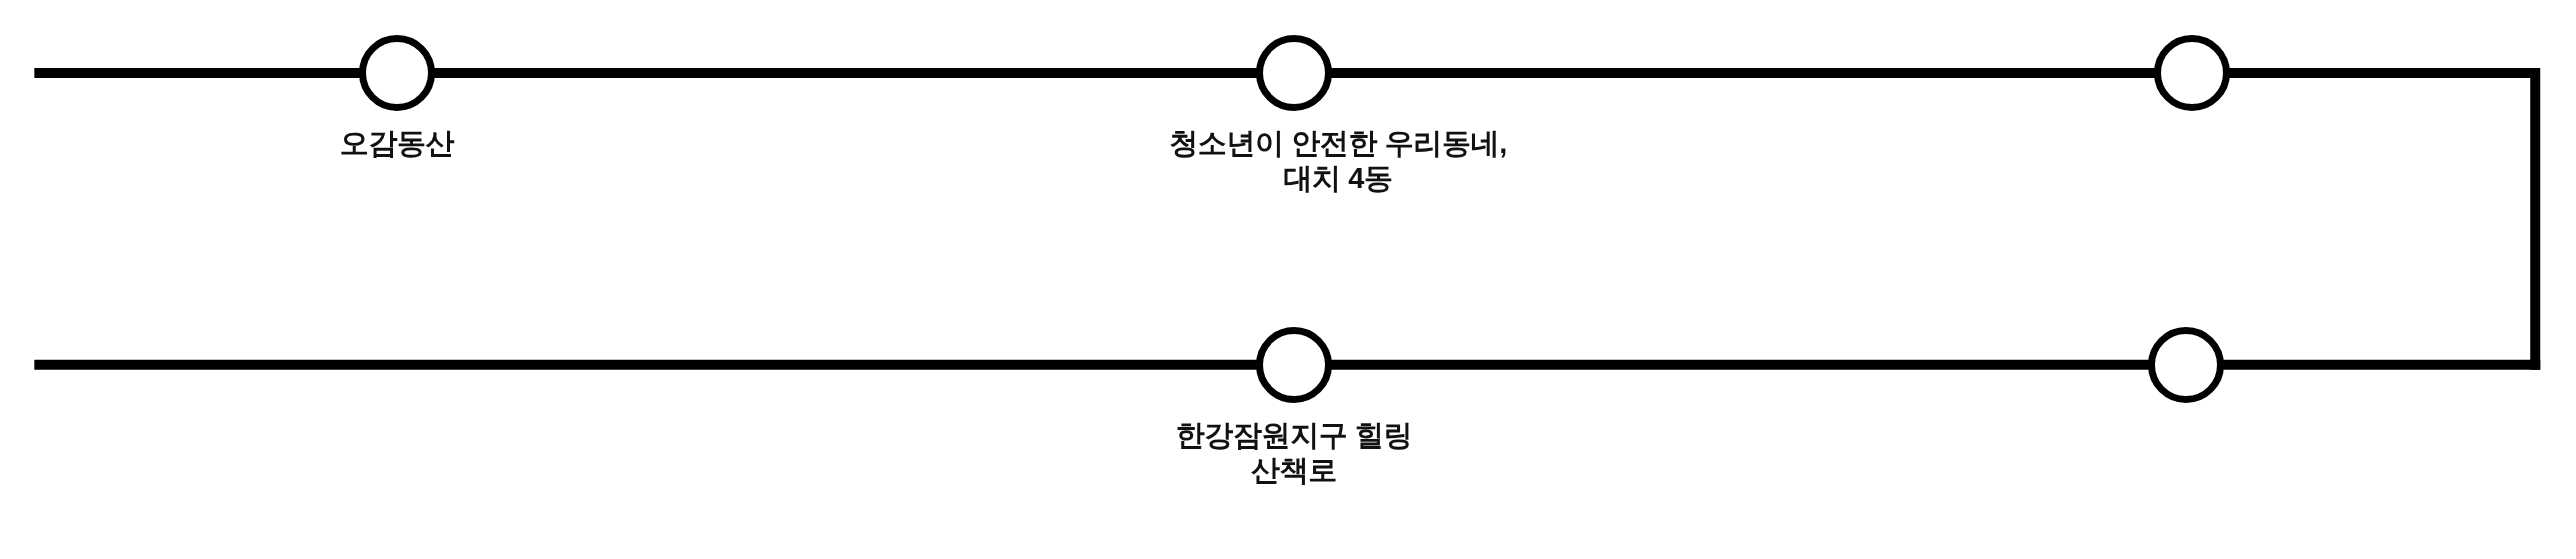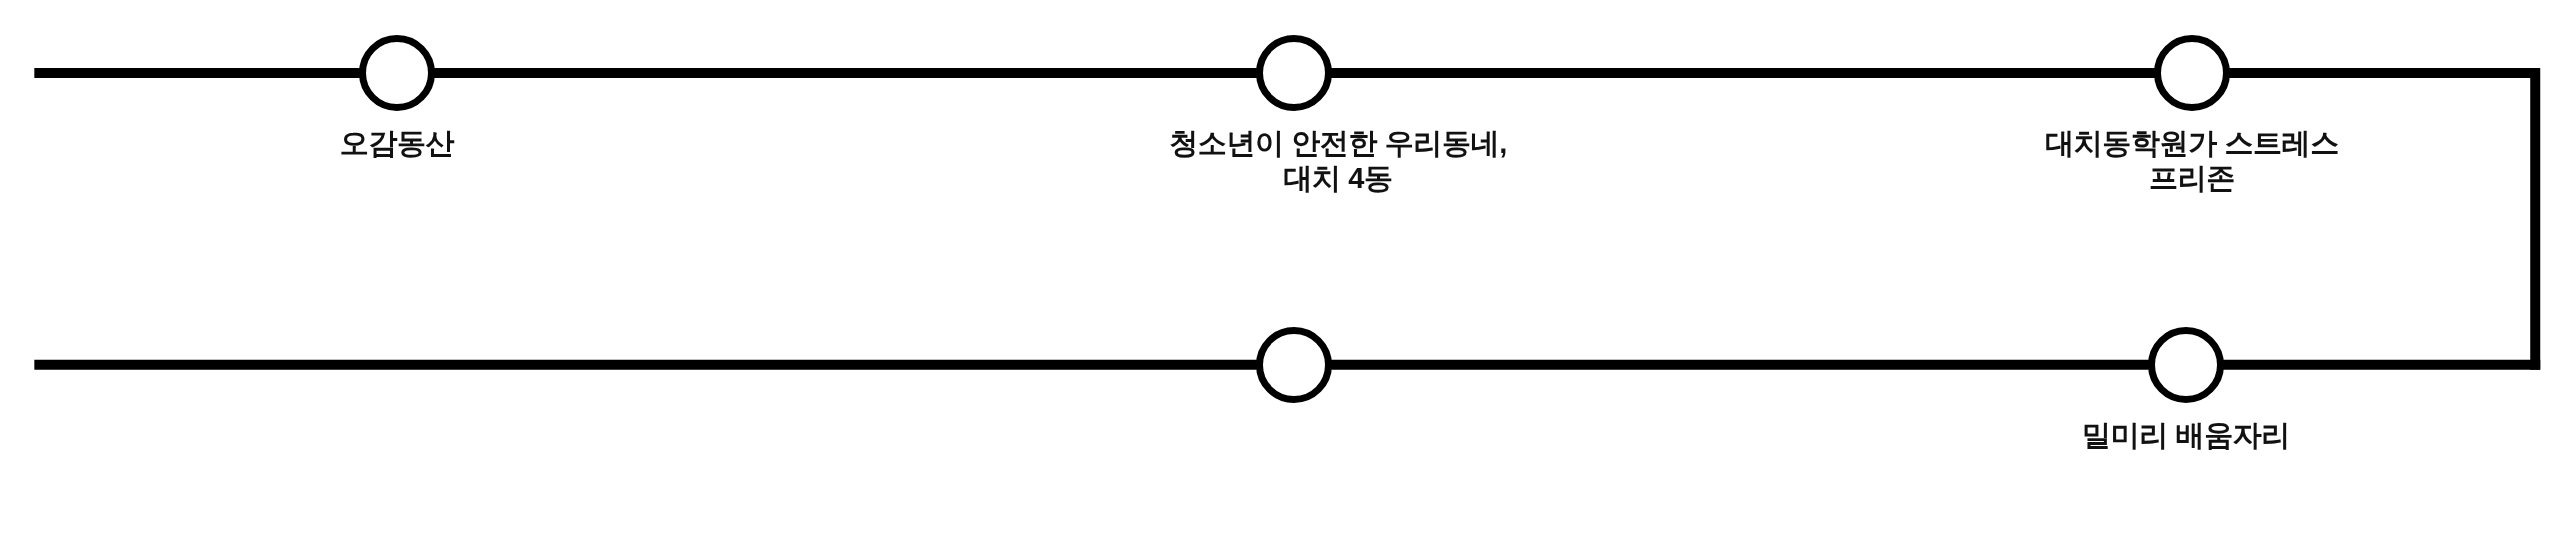--- a/index.html
+++ b/index.html
@@ -64,22 +64,21 @@
   </svg>
 
   <div class="node" style="left:397px; top:73px;"></div>
   <div class="node-label" style="left:397px; top:126px;">오감동산</div>
 
   <div class="node" style="left:1294px; top:73px;"></div>
   <div class="node-label" style="left:1338px; top:126px;">청소년이 안전한 우리동네,
 대치 4동</div>
 
   <div class="node" style="left:2192px; top:73px;"></div>
-  <div class="node-label" style="left:2192px; top:126px;">대치동학원가 스트레스
-프리존</div>
 
   <div class="node" style="left:1294px; top:365px;"></div>
+  <div class="node-label" style="left:1294px; top:418px;">한강잠원지구 힐링
+산책로</div>
 
   <div class="node" style="left:2186px; top:365px;"></div>
-  <div class="node-label" style="left:2186px; top:418px;">밀미리 배움자리</div>
 
 </div>
 
 
 </body></html>

